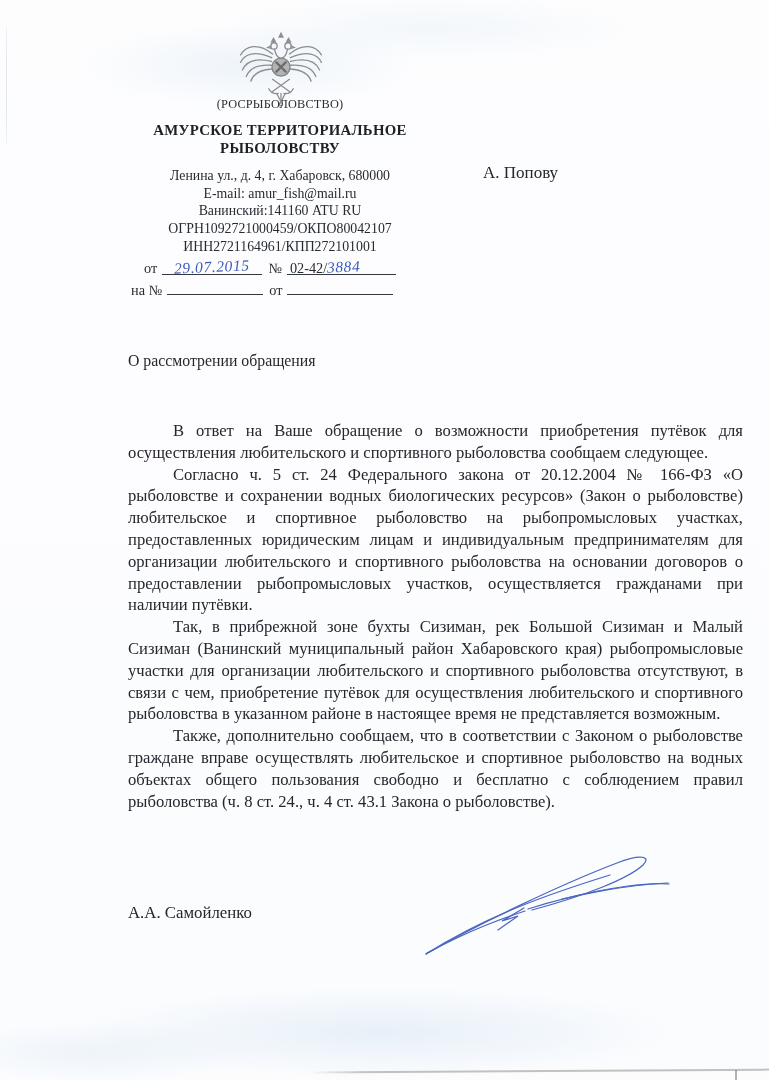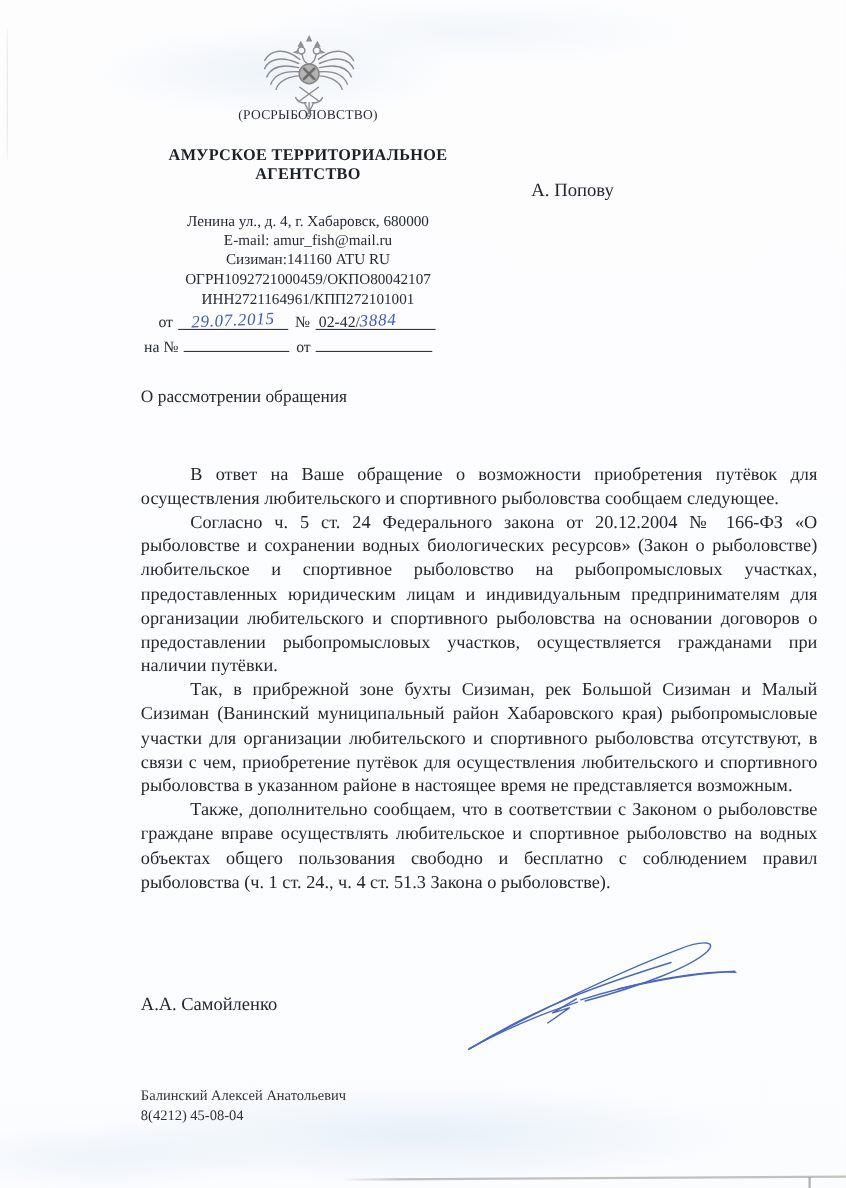--- a/index.html
+++ b/index.html
@@ -13,23 +13,23 @@
       radial-gradient(220px 44px at 95px 1052px, rgba(221,234,246,.45), transparent 70%),
       linear-gradient(180deg,#fdfdfe 0%, #fbfcfe 100%);
   }
   .abs { position:absolute; }
 
   
   .emblem { left:234px; top:31px; width:94px; height:76px; }
   .header-block { left:118px; top:98px; width:324px; text-align:center; }
   .org-line { font-size:12.3px; line-height:13.8px; letter-spacing:.2px; color:#2a2d33; }
   .division { font-size:14.8px; font-weight:bold; line-height:18px; letter-spacing:.3px; color:#1d2025; }
-  .division.first { margin-top:20px; }
+  .division.first { margin-top:9px; }
   .addr { font-size:13.8px; line-height:17.8px; color:#262a31; }
-  .addr.first { margin-top:24px; }
+  .addr.first { margin-top:10px; }
 
   .ref-rows { margin-top:2px; text-align:left; font-size:14.3px; color:#262a31; }
   .ref-row { line-height:20px; white-space:nowrap; }
   .ref-row.r1 { padding-left:26px; }
   .ref-row.r2 { padding-left:13px; }
   .u { display:inline-block; border-bottom:1.4px solid #34383f; text-align:center; vertical-align:baseline; position:relative; height:16px; }
   .u1 { width:100px; margin-left:5px; }
   .u2 { width:106px; margin-left:5px; text-align:left; padding-left:3px; }
   .u3 { width:96px;  margin-left:5px; }
   .u4 { width:106px; margin-left:5px; }
@@ -101,24 +101,24 @@
 
       <path d="M45.5 66 L50 75 L54.5 66"></path>
       <path d="M50 66 V75"></path>
       <circle cx="50" cy="77.5" r="1.6"></circle>
     </svg>
   </div>
 
   <div class="abs header-block">
     <div class="org-line">(РОСРЫБОЛОВСТВО)</div>
     <div class="division first">АМУРСКОЕ ТЕРРИТОРИАЛЬНОЕ</div>
-    <div class="division">АГЕНТСТВО</div>
+    <div class="division">РЫБОЛОВСТВУ</div>
     <div class="addr first">Ленина ул., д. 4, г. Хабаровск, 680000</div>
     <div class="addr">E-mail: amur_fish@mail.ru</div>
-    <div class="addr">Сизиман:141160 ATU RU</div>
+    <div class="addr">Ванинский:141160 ATU RU</div>
     <div class="addr">ОГРН1092721000459/ОКПО80042107</div>
     <div class="addr">ИНН2721164961/КПП272101001</div>
 
     <div class="ref-rows">
       <div class="ref-row r1">
         <span>от</span><span class="u u1"><span class="hand">29.07.2015</span></span><span class="nlabel">№</span><span class="u u2"><span class="printed-num">02-42/</span><span class="hand">3884</span></span>
       </div>
       <div class="ref-row r2">
         <span>на №</span><span class="u u3"></span><span class="nlabel">от</span><span class="u u4"></span>
       </div>
@@ -126,40 +126,36 @@
   </div>
 
   <div class="abs addressee">А. Попову</div>
 
   <div class="abs subject">О рассмотрении обращения</div>
 
   <div class="abs body-text">
     <p>В ответ на Ваше обращение о возможности приобретения путёвок для осуществления любительского и спортивного рыболовства сообщаем следующее.</p>
     <p>Согласно ч. 5 ст. 24 Федерального закона от 20.12.2004 № 166-ФЗ «О рыболовстве и сохранении водных биологических ресурсов» (Закон о рыболовстве) любительское и спортивное рыболовство на рыбопромысловых участках, предоставленных юридическим лицам и индивидуальным предпринимателям для организации любительского и спортивного рыболовства на основании договоров о предоставлении рыбопромысловых участков, осуществляется гражданами при наличии путёвки.</p>
     <p>Так, в прибрежной зоне бухты Сизиман, рек Большой Сизиман и Малый Сизиман (Ванинский муниципальный район Хабаровского края) рыбопромысловые участки для организации любительского и спортивного рыболовства отсутствуют, в связи с чем, приобретение путёвок для осуществления любительского и спортивного рыболовства в указанном районе в настоящее время не представляется возможным.</p>
-    <p>Также, дополнительно сообщаем, что в соответствии с Законом о рыболовстве граждане вправе осуществлять любительское и спортивное рыболовство на водных объектах общего пользования свободно и бесплатно с соблюдением правил рыболовства (ч. 1 ст. 24., ч. 4 ст. 51.3 Закона о рыболовстве).</p>
+    <p>Также, дополнительно сообщаем, что в соответствии с Законом о рыболовстве граждане вправе осуществлять любительское и спортивное рыболовство на водных объектах общего пользования свободно и бесплатно с соблюдением правил рыболовства (ч. 8 ст. 24., ч. 4 ст. 43.1 Закона о рыболовстве).</p>
   </div>
 
   <div class="abs signature-svg">
     <svg viewBox="0 0 258 112" width="258" height="112" fill="none" stroke="#4a66c0" stroke-width="1.25" stroke-linecap="round">
       <path d="M14 104 C70 72 150 34 205 13 C228 4 240 6 231 15 C216 29 172 46 120 60"></path>
       <path d="M14 104 C78 64 140 43 198 25"></path>
       <path d="M15 103 C62 78 92 68 113 61"></path>
       <path d="M86 80 L106 66 L90 71 L112 58"></path>
       <path d="M116 59 C162 44 216 35 256 33"></path>
       <path d="M150 49 C198 37 238 32 257 34"></path>
     </svg>
   </div>
 
   <div class="abs sig-row">
     <span>А.А. Самойленко</span>
   </div>
 
-  <div class="abs executor">
-    <div>Балинский Алексей Анатольевич</div>
-    <div>8(4212) 45-08-04</div>
-  </div>
 
   <div class="abs scan-line"></div>
   <div class="abs scan-tick"></div>
   <div class="abs scan-edge-left"></div>
 
 </div>
 
 </body></html>

